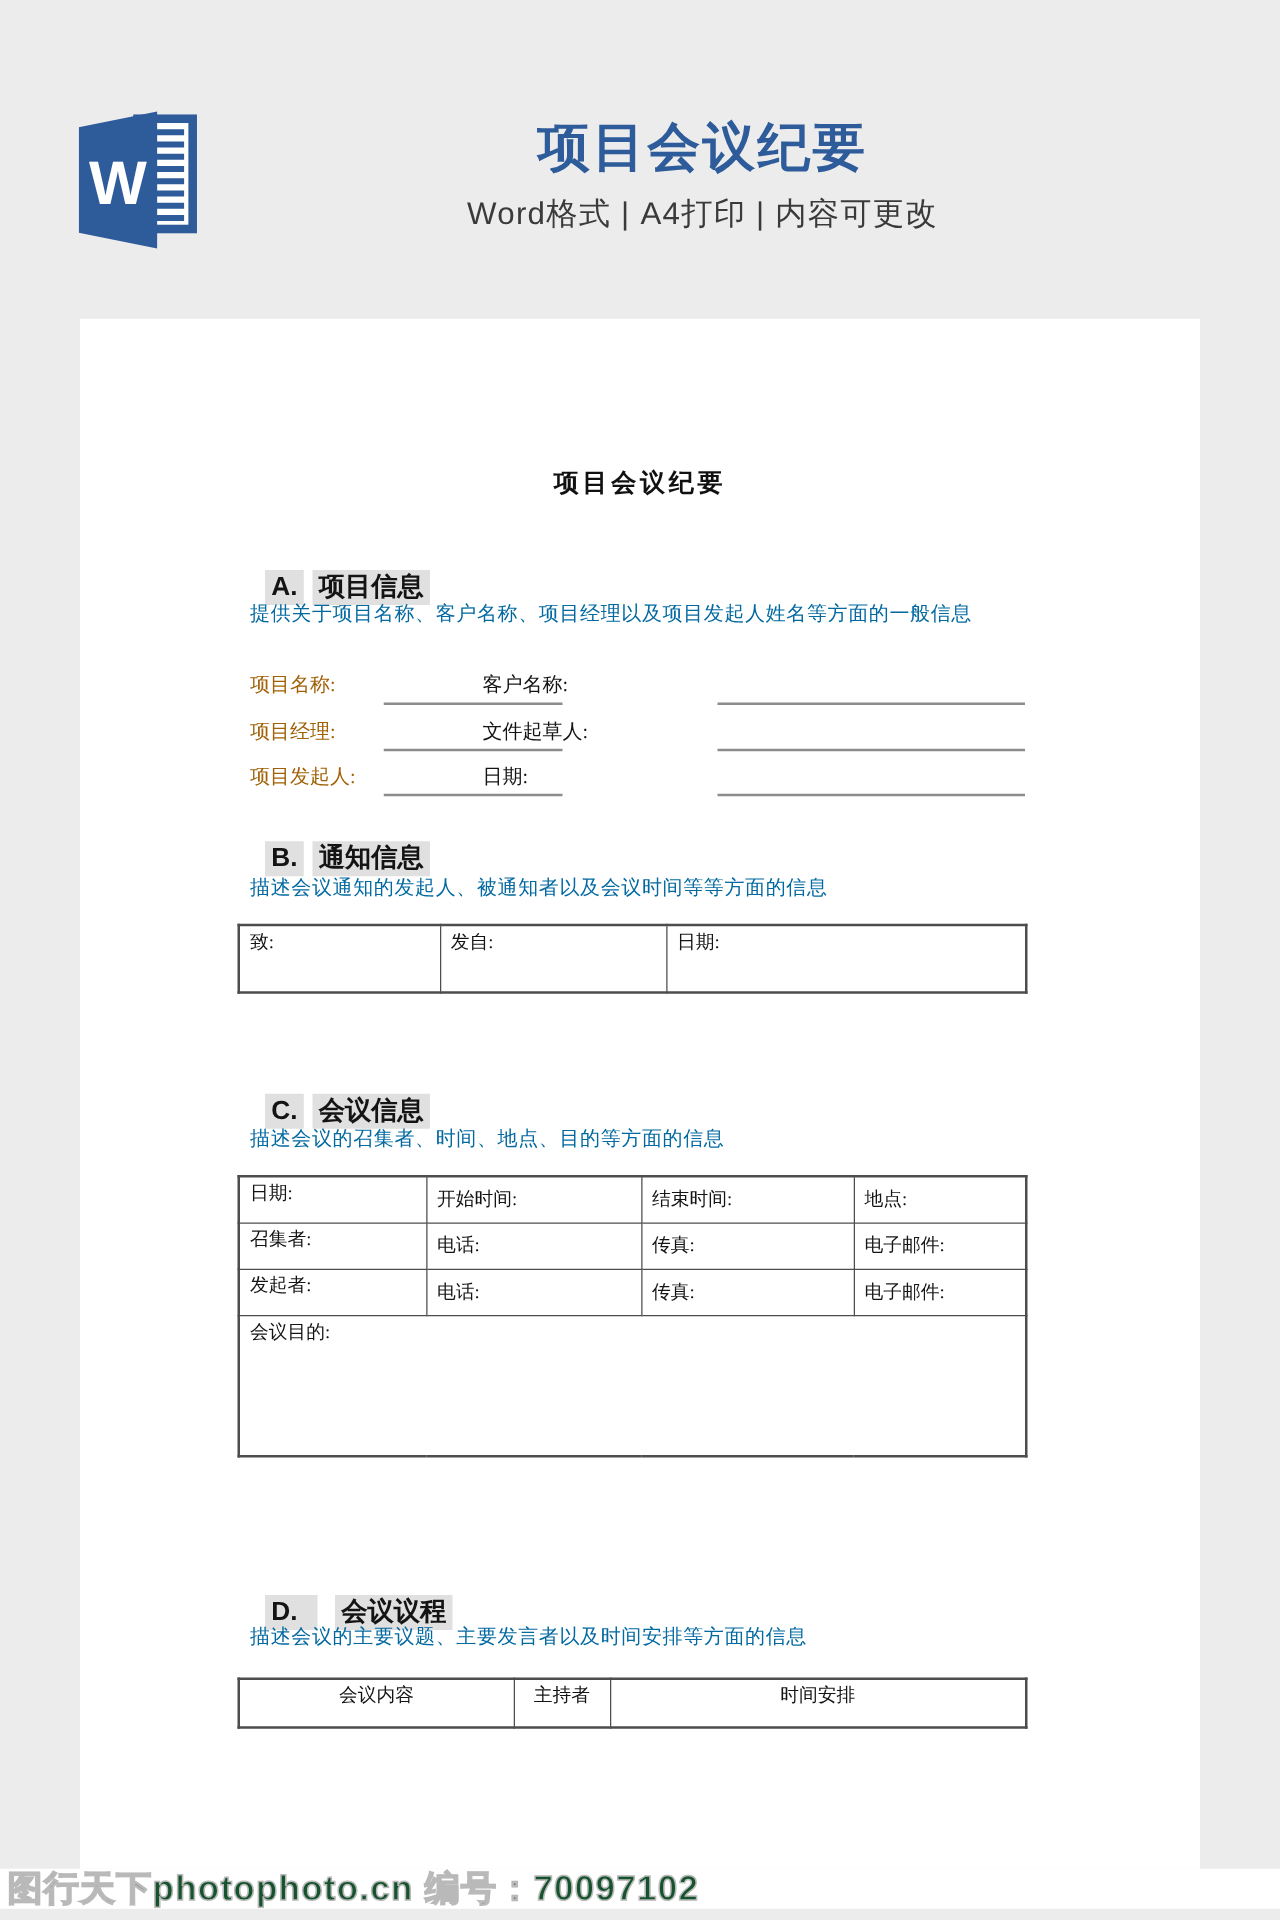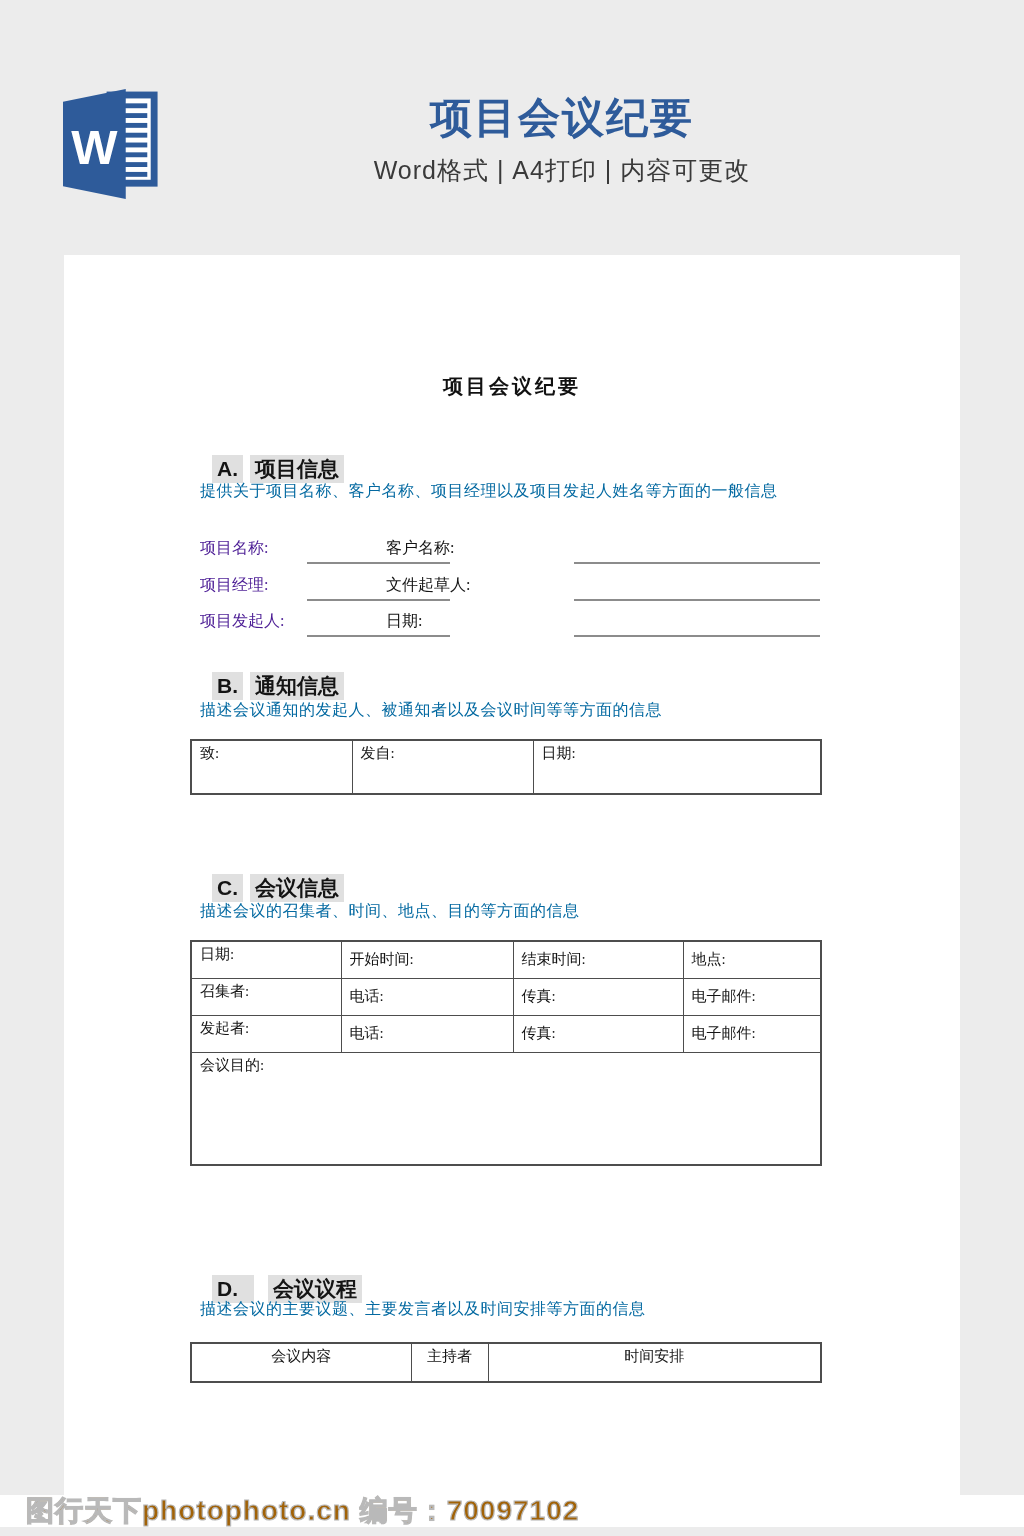--- a/index.html
+++ b/index.html
@@ -22,37 +22,37 @@
     font-size:20px;font-weight:700;letter-spacing:3px;color:#111;}
   .sec-heading{position:absolute;left:132px;margin:16px;font-size:21px;font-weight:700;
     font-family:"Liberation Sans","DejaVu Sans",sans-serif;color:#141414;white-space:nowrap;}
   .sec-heading .hl{background:#e0e0e0;padding:2px 5px 3px 5px;}
   .sec-heading .txt{margin-left:7px;}
   .sec-heading.d .letter{padding-right:16px;}
   .sec-heading.d .txt{margin-left:14px;}
   .sec-desc{position:absolute;left:136px;margin:0;font-size:16px;color:#0369a1;letter-spacing:0.5px;}
   
   .form-row{position:absolute;left:0;width:896px;height:28px;}
-  .fl-label{position:absolute;left:136px;top:2px;font-size:16px;color:#4c1d95;}
+  .fl-label{position:absolute;left:136px;top:2px;font-size:16px;color:#a16207;}
   .fl-line{position:absolute;left:243px;top:0;width:143px;height:26px;border-bottom:2px solid #8c8c8c;}
   .fr-label{position:absolute;left:322px;top:2px;width:179px;text-align:left;font-size:16px;color:#141414;}
   .fr-line{position:absolute;left:510px;top:0;width:246px;height:26px;border-bottom:2px solid #8c8c8c;}
   
   table.tbl{position:absolute;left:126px;width:630px;border-collapse:collapse;table-layout:fixed;
     border:2px solid #4d4d4d;}
   table.tbl td{border:1px solid #4d4d4d;font-size:15px;color:#141414;padding:3px 8px;overflow:hidden;}
   td.lab-top{vertical-align:top;}
   td.lab-mid{vertical-align:middle;}
   td.hdr{vertical-align:top;text-align:center;padding-top:4px;}
   
   .wm-bar{position:absolute;left:0;top:1495px;width:1024px;height:32px;background:#ffffff;}
   .wm-text{position:absolute;left:6px;top:0px;font-size:28px;font-weight:600;line-height:32px;
     font-family:"Liberation Sans","DejaVu Sans",sans-serif;
-    color:#a16207;-webkit-text-stroke:1.2px #b9b9b9;text-shadow:0 0 1px #c4c4c4;letter-spacing:1px;
-    white-space:nowrap;margin-left:20px;}
+    color:#14532d;-webkit-text-stroke:1.2px #b9b9b9;text-shadow:0 0 1px #c4c4c4;letter-spacing:1px;
+    white-space:nowrap;}
 </style>
 </head>
 <body>
 
 <div class="banner">
   <svg class="word-icon" viewBox="0 0 100 112" aria-hidden="true">
     <rect x="48" y="6" width="45" height="90" fill="#ffffff" stroke="#2e5b9a" stroke-width="7"></rect>
     <g stroke="#2e5b9a" stroke-width="5">
       <line x1="57" y1="17" x2="86" y2="17"></line>
       <line x1="57" y1="27" x2="86" y2="27"></line>

